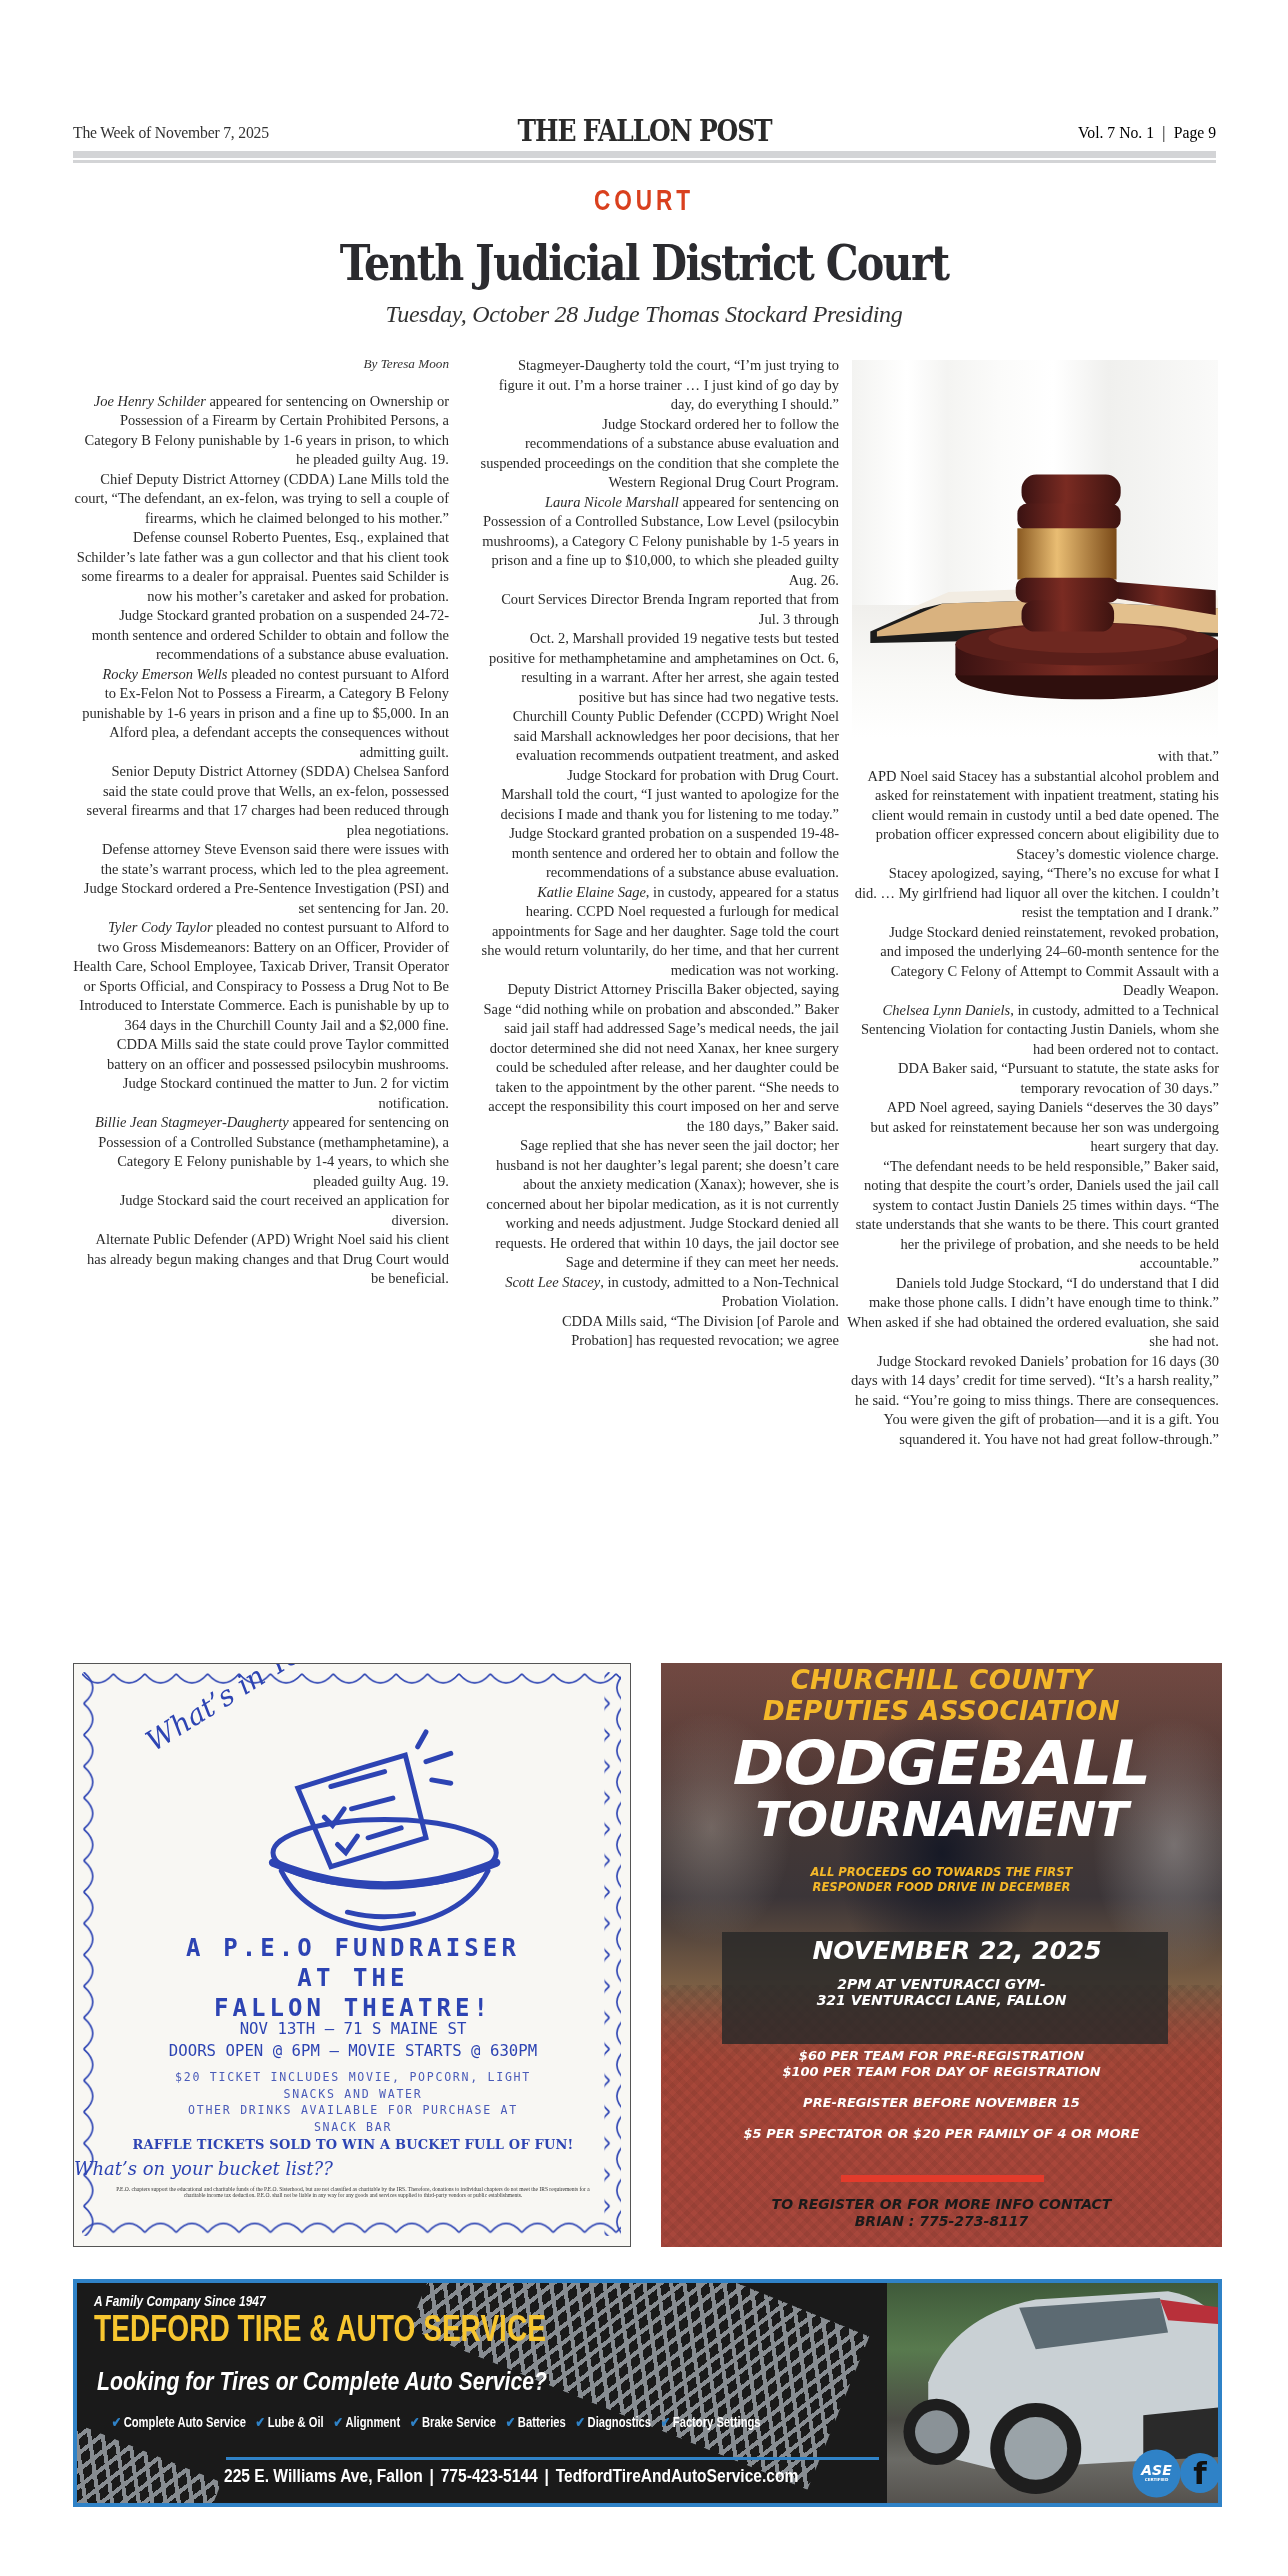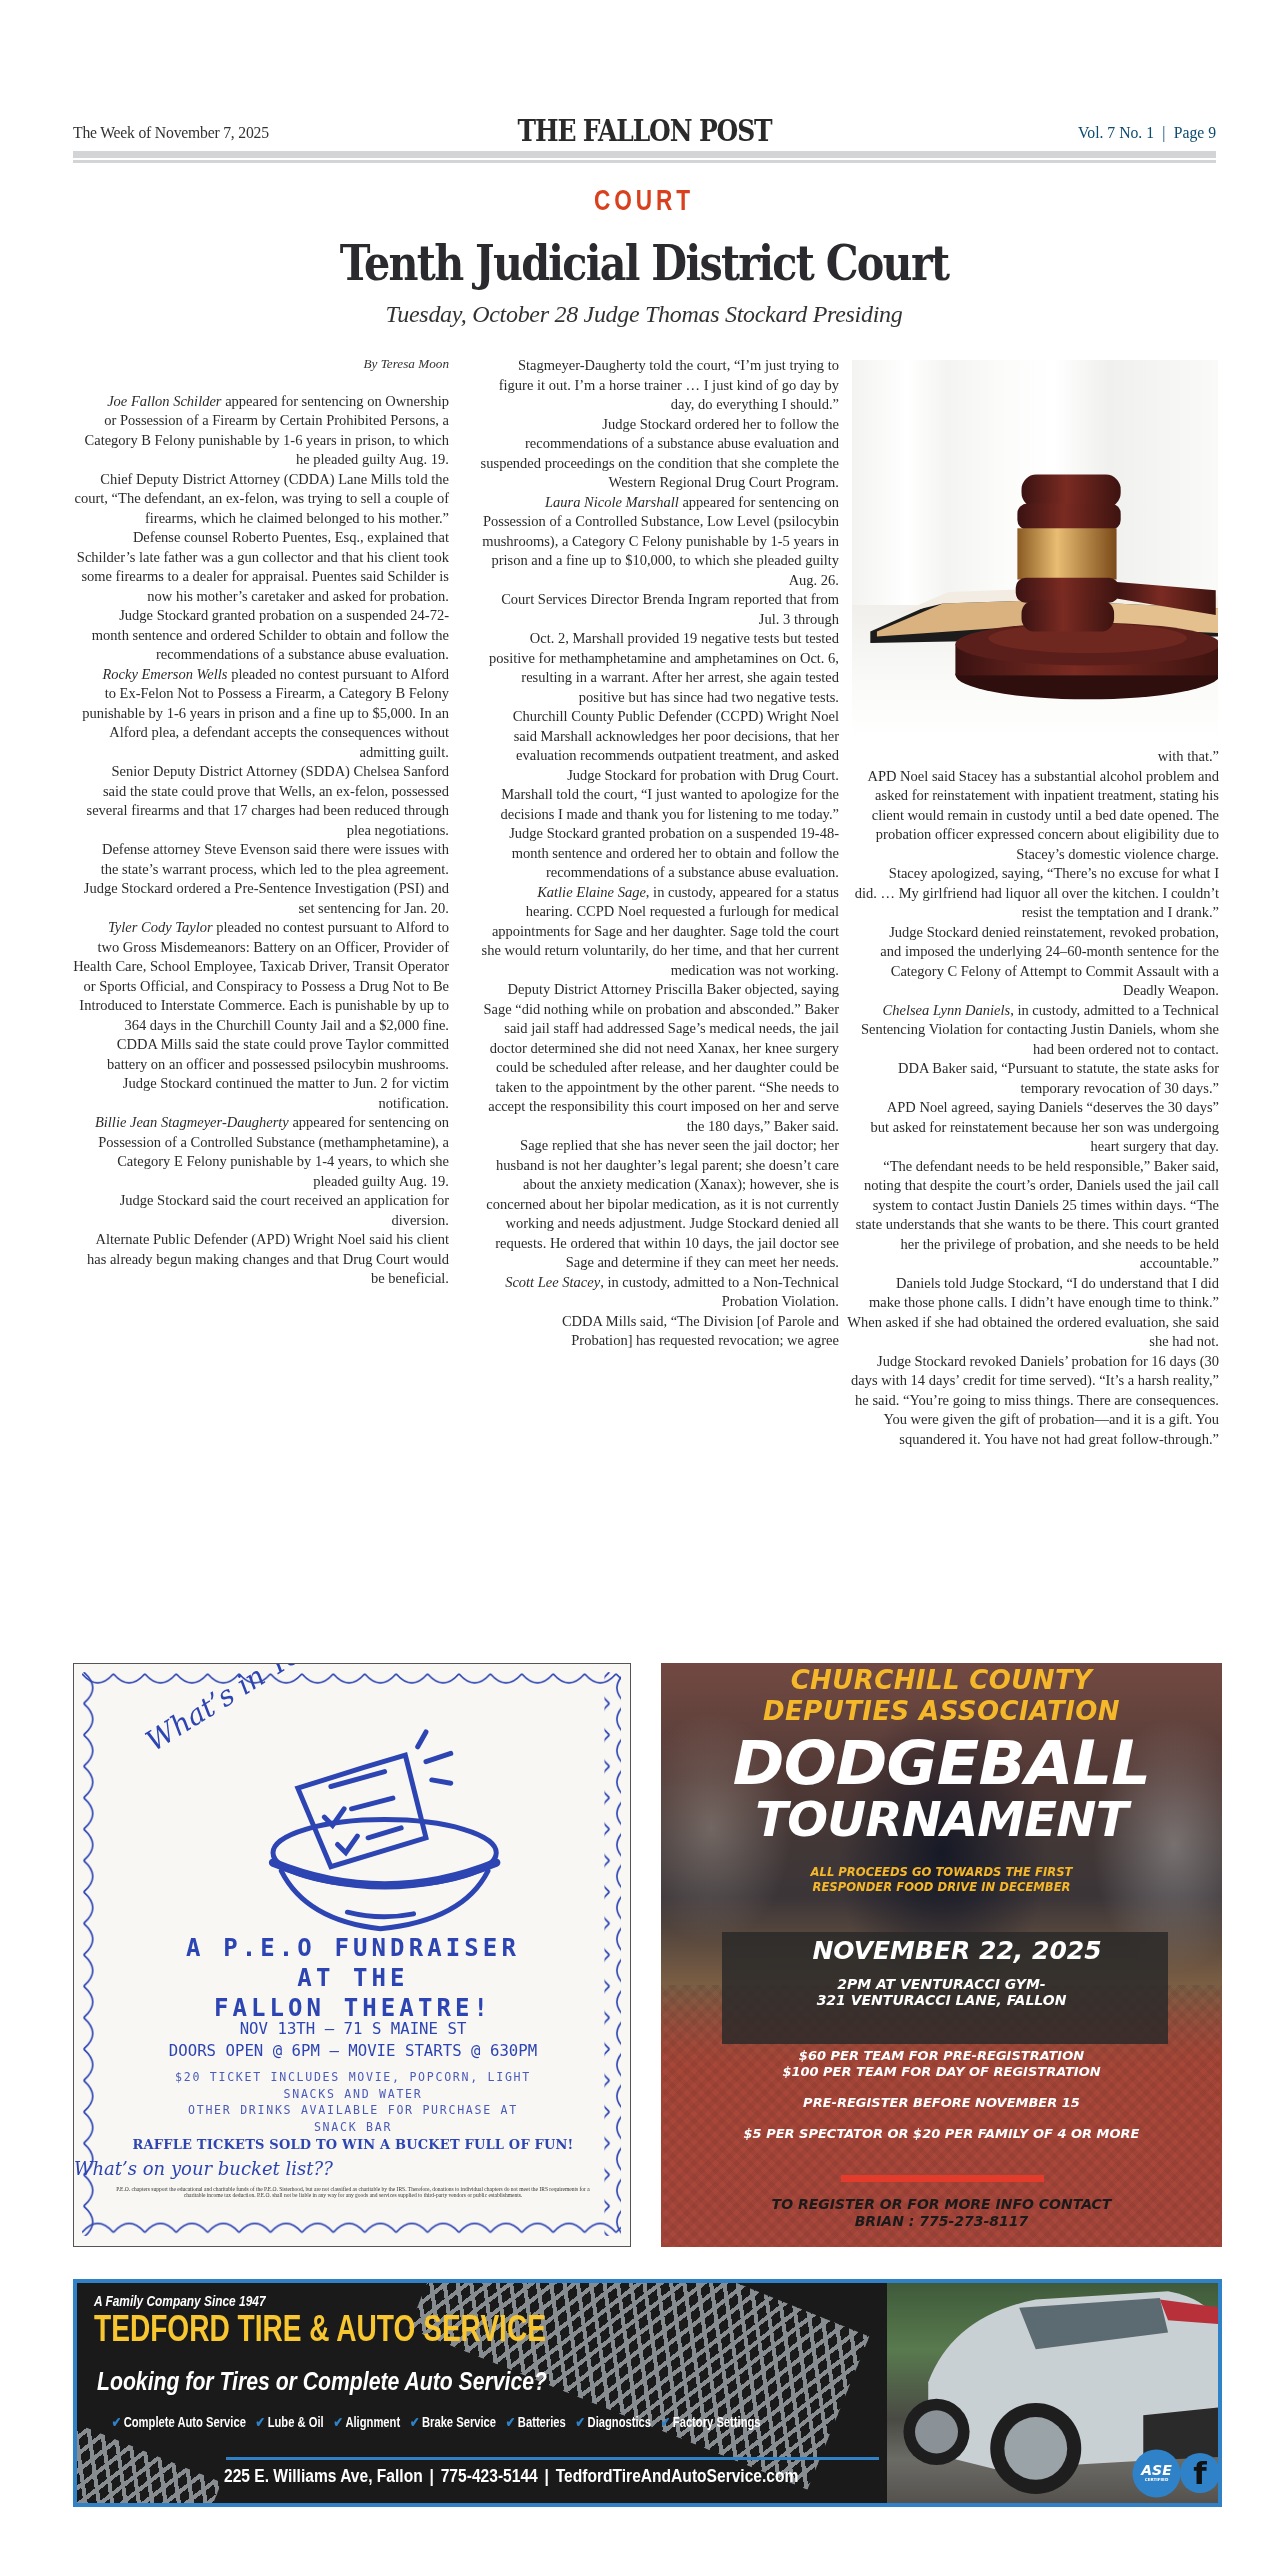--- a/index.html
+++ b/index.html
@@ -3,21 +3,21 @@
 <meta charset="utf-8">
 <style>
   * { box-sizing: border-box; margin: 0; padding: 0; }
   html, body { width: 1288px; height: 2576px; background: #ffffff; }
   body { position: relative; font-family: "DejaVu Serif", serif; color: #2b2b2b; overflow: hidden; }
 
   
   .masthead { position: absolute; left: 73px; top: 114px; width: 1143px; height: 50px; }
   .mh-left { position: absolute; left: 0; top: 10px; font-family: "Liberation Serif", serif; font-size: 15.7px; color: #333; letter-spacing: -0.2px; }
   .mh-title { position: absolute; left: 0; right: 0; top: 0; text-align: center; font-family: "DejaVu Serif", serif; font-weight: bold; font-size: 29px; letter-spacing: -1.3px; color: #2a2a2a; transform: scaleX(0.86); }
-  .mh-right { position: absolute; right: 0; top: 10px; font-family: "Liberation Serif", serif; font-size: 15.7px; color: #0c4a6e; }
+  .mh-right { position: absolute; right: 0; top: 10px; font-family: "Liberation Serif", serif; font-size: 15.7px; color: #000000; }
   .mh-right .sep { margin: 0 8.3px; }
   .rule-thick { position: absolute; left: 73px; width: 1143px; top: 151px; height: 6.6px; background: #d3d4d6; }
   .rule-thin { position: absolute; left: 73px; width: 1143px; top: 160px; height: 2.5px; background: #d3d4d6; }
 
   
   .section-kicker { position: absolute; left: 0; width: 1288px; top: 184px; text-align: center; font-family: "Liberation Sans", sans-serif; font-weight: bold; font-size: 29px; letter-spacing: 5px; color: #d9401e; transform: scaleX(0.78); }
   .headline { position: absolute; left: 0; width: 1288px; top: 235px; text-align: center; font-family: "DejaVu Serif", serif; font-weight: bold; font-size: 48px; letter-spacing: -2px; color: #2b2b2f; transform: scaleX(0.86); }
   .subhead { position: absolute; left: 0; width: 1288px; top: 301px; text-align: center; font-family: "Liberation Serif", serif; font-style: italic; font-size: 24px; color: #333; letter-spacing: -0.3px; }
 
   
@@ -108,21 +108,21 @@
 <div class="rule-thick"></div>
 <div class="rule-thin"></div>
 
 <div class="section-kicker">COURT</div>
 <h1 class="headline">Tenth Judicial District Court</h1>
 <div class="subhead">Tuesday, October 28 Judge Thomas Stockard Presiding</div>
 
 <div class="col col1">
   <p class="byline">By Teresa Moon</p>
   <div>
-      <p><em>Joe Fallon Schilder</em><span> appeared for sentencing on Ownership or Possession of a Firearm by Certain Prohibited Persons, a Category B Felony punishable by 1-6 years in prison, to which he pleaded guilty Aug. 19.</span></p>
+      <p><em>Joe Henry Schilder</em><span> appeared for sentencing on Ownership or Possession of a Firearm by Certain Prohibited Persons, a Category B Felony punishable by 1-6 years in prison, to which he pleaded guilty Aug. 19.</span></p>
       <p><span>Chief Deputy District Attorney (CDDA) Lane Mills told the court, “The defendant, an ex-felon, was trying to sell a couple of firearms, which he claimed belonged to his mother.”</span></p>
       <p><span>Defense counsel Roberto Puentes, Esq., explained that Schilder’s late father was a gun collector and that his client took some firearms to a dealer for appraisal. Puentes said Schilder is now his mother’s caretaker and asked for probation.</span></p>
       <p><span>Judge Stockard granted probation on a suspended 24-72-month sentence and ordered Schilder to obtain and follow the recommendations of a substance abuse evaluation.</span></p>
       <p><em>Rocky Emerson Wells</em><span> pleaded no contest pursuant to Alford to Ex-Felon Not to Possess a Firearm, a Category B Felony punishable by 1-6 years in prison and a fine up to $5,000. In an Alford plea, a defendant accepts the consequences without admitting guilt.</span></p>
       <p><span>Senior Deputy District Attorney (SDDA) Chelsea Sanford said the state could prove that Wells, an ex-felon, possessed several firearms and that 17 charges had been reduced through plea negotiations.</span></p>
       <p><span>Defense attorney Steve Evenson said there were issues with the state’s warrant process, which led to the plea agreement. Judge Stockard ordered a Pre-Sentence Investigation (PSI) and set sentencing for Jan. 20.</span></p>
       <p><em>Tyler Cody Taylor</em><span> pleaded no contest pursuant to Alford to two Gross Misdemeanors: Battery on an Officer, Provider of Health Care, School Employee, Taxicab Driver, Transit Operator or Sports Official, and Conspiracy to Possess a Drug Not to Be Introduced to Interstate Commerce. Each is punishable by up to 364 days in the Churchill County Jail and a $2,000 fine.</span></p>
       <p><span>CDDA Mills said the state could prove Taylor committed battery on an officer and possessed psilocybin mushrooms. Judge Stockard continued the matter to Jun. 2 for victim notification.</span></p>
       <p><em>Billie Jean Stagmeyer-Daugherty</em><span> appeared for sentencing on Possession of a Controlled Substance (methamphetamine), a Category E Felony punishable by 1-4 years, to which she pleaded guilty Aug. 19.</span></p>
       <p><span>Judge Stockard said the court received an application for diversion.</span></p>

